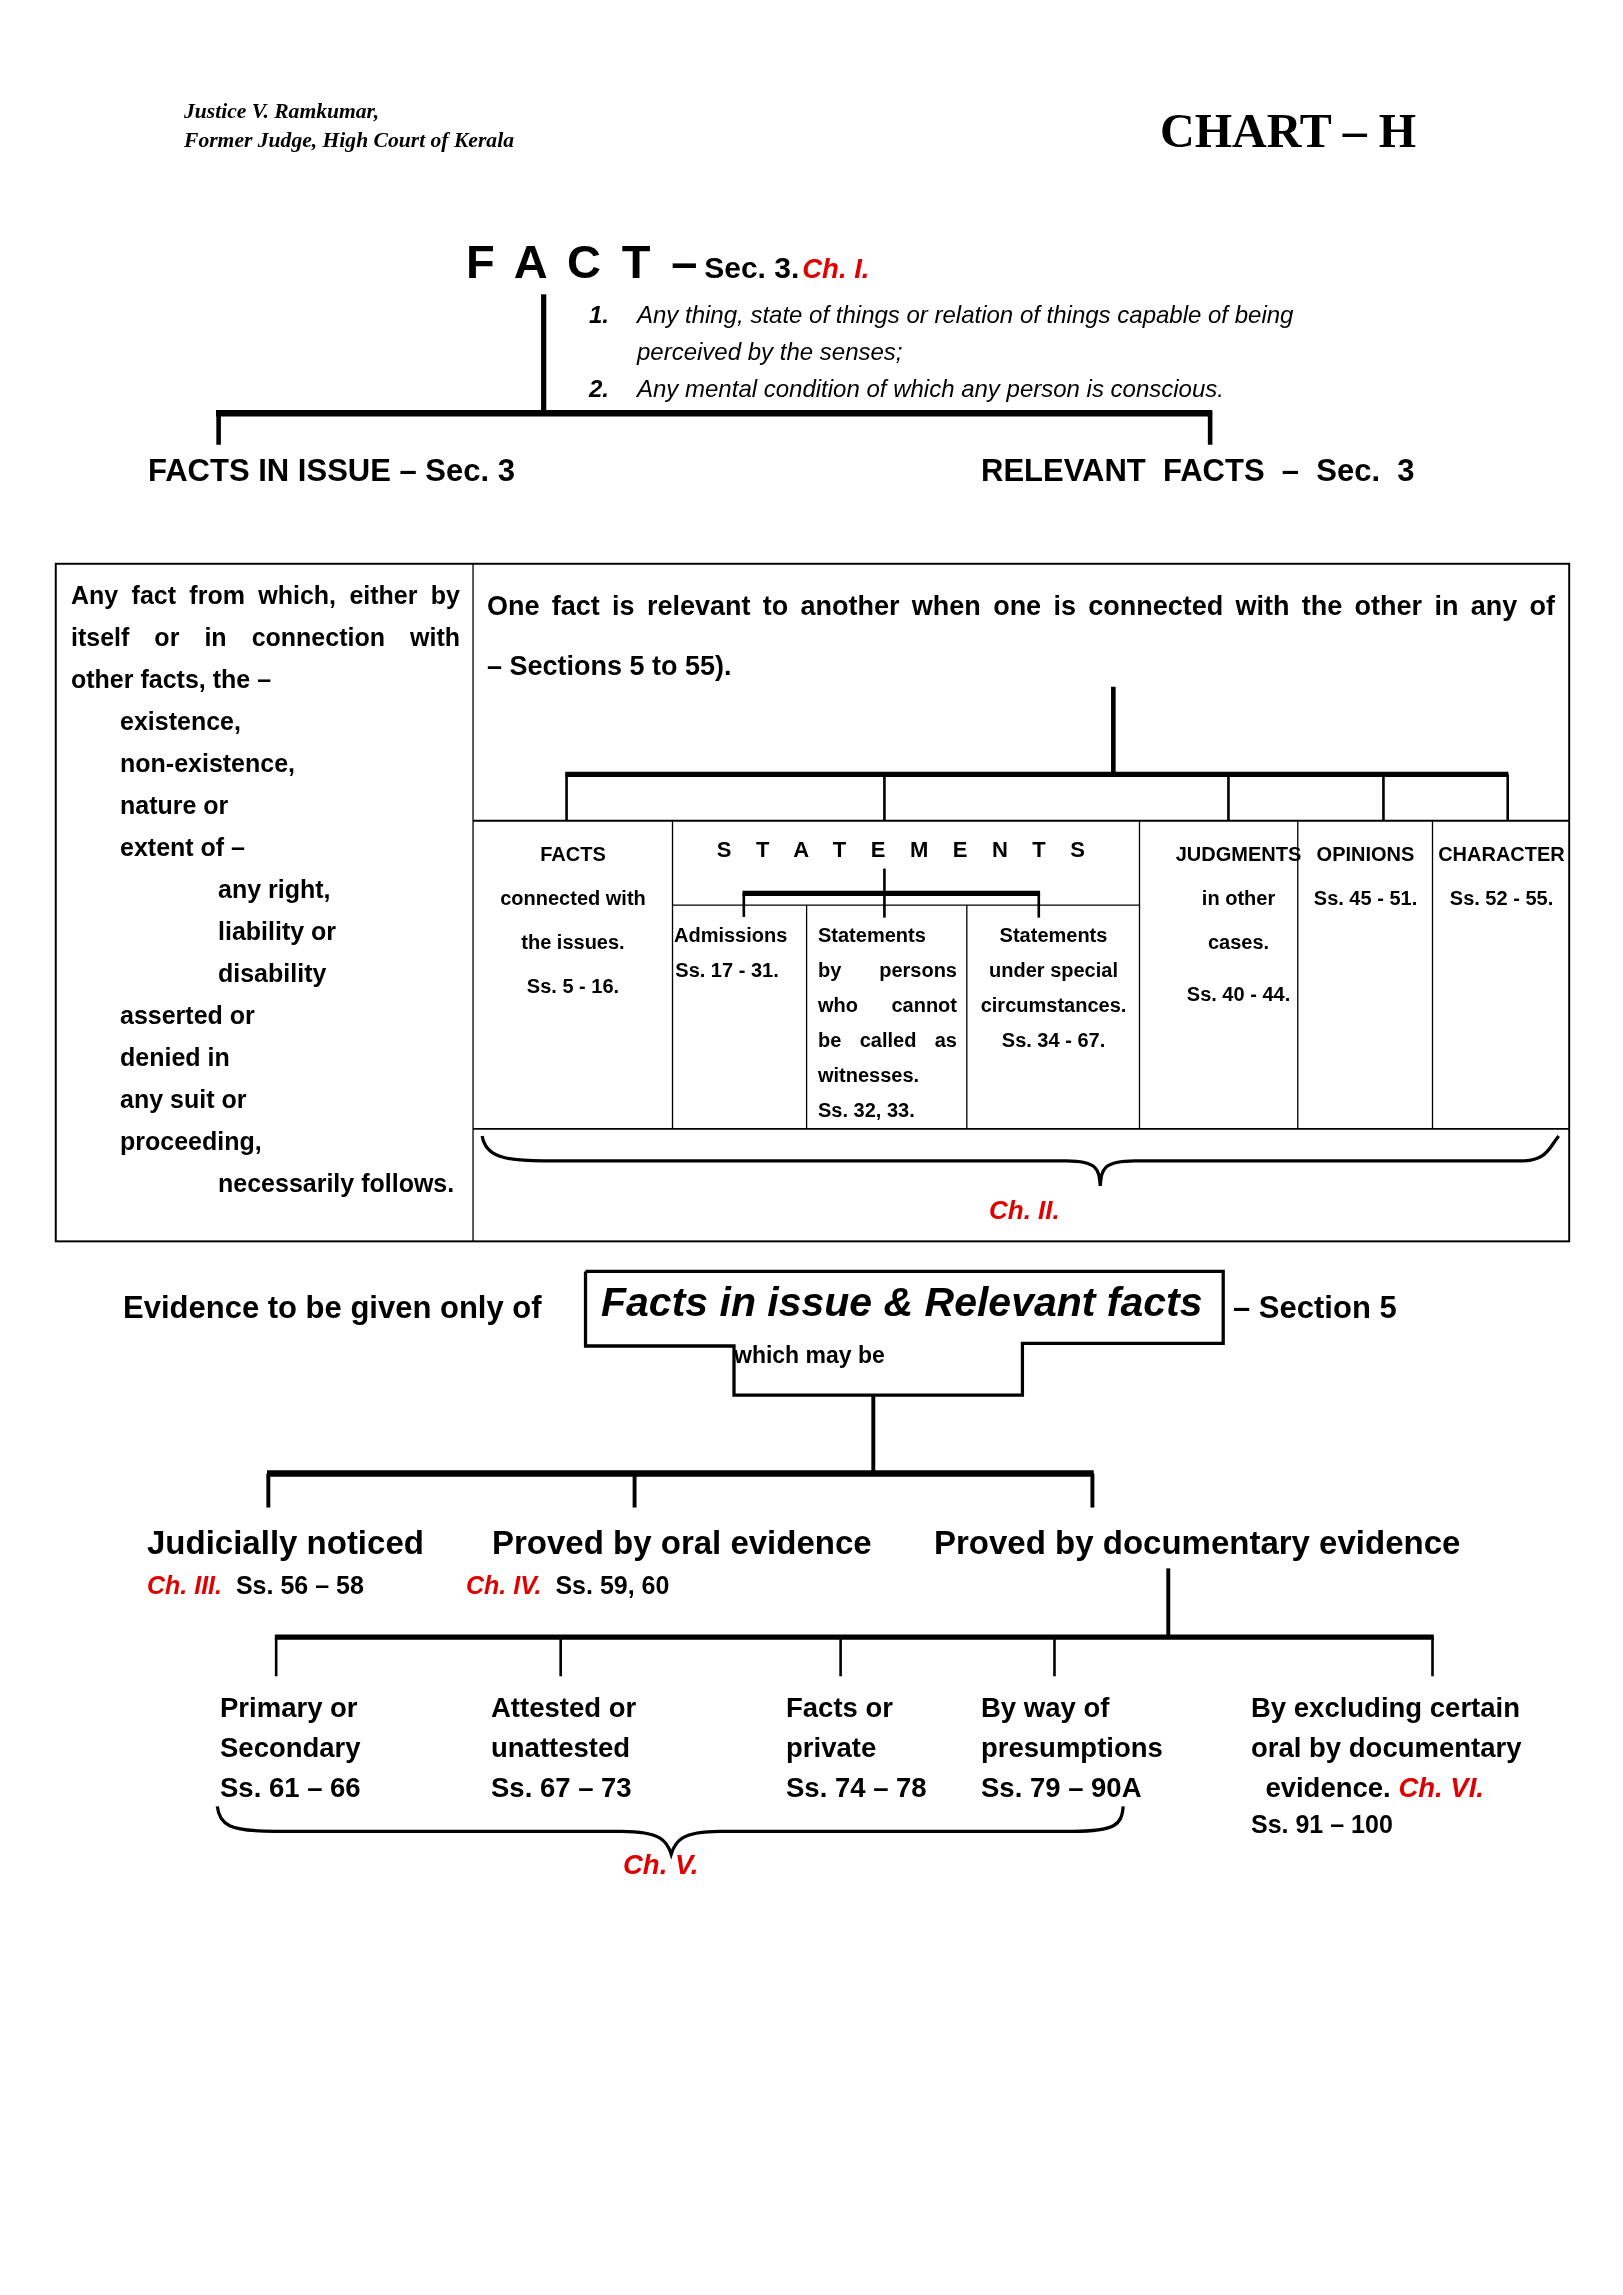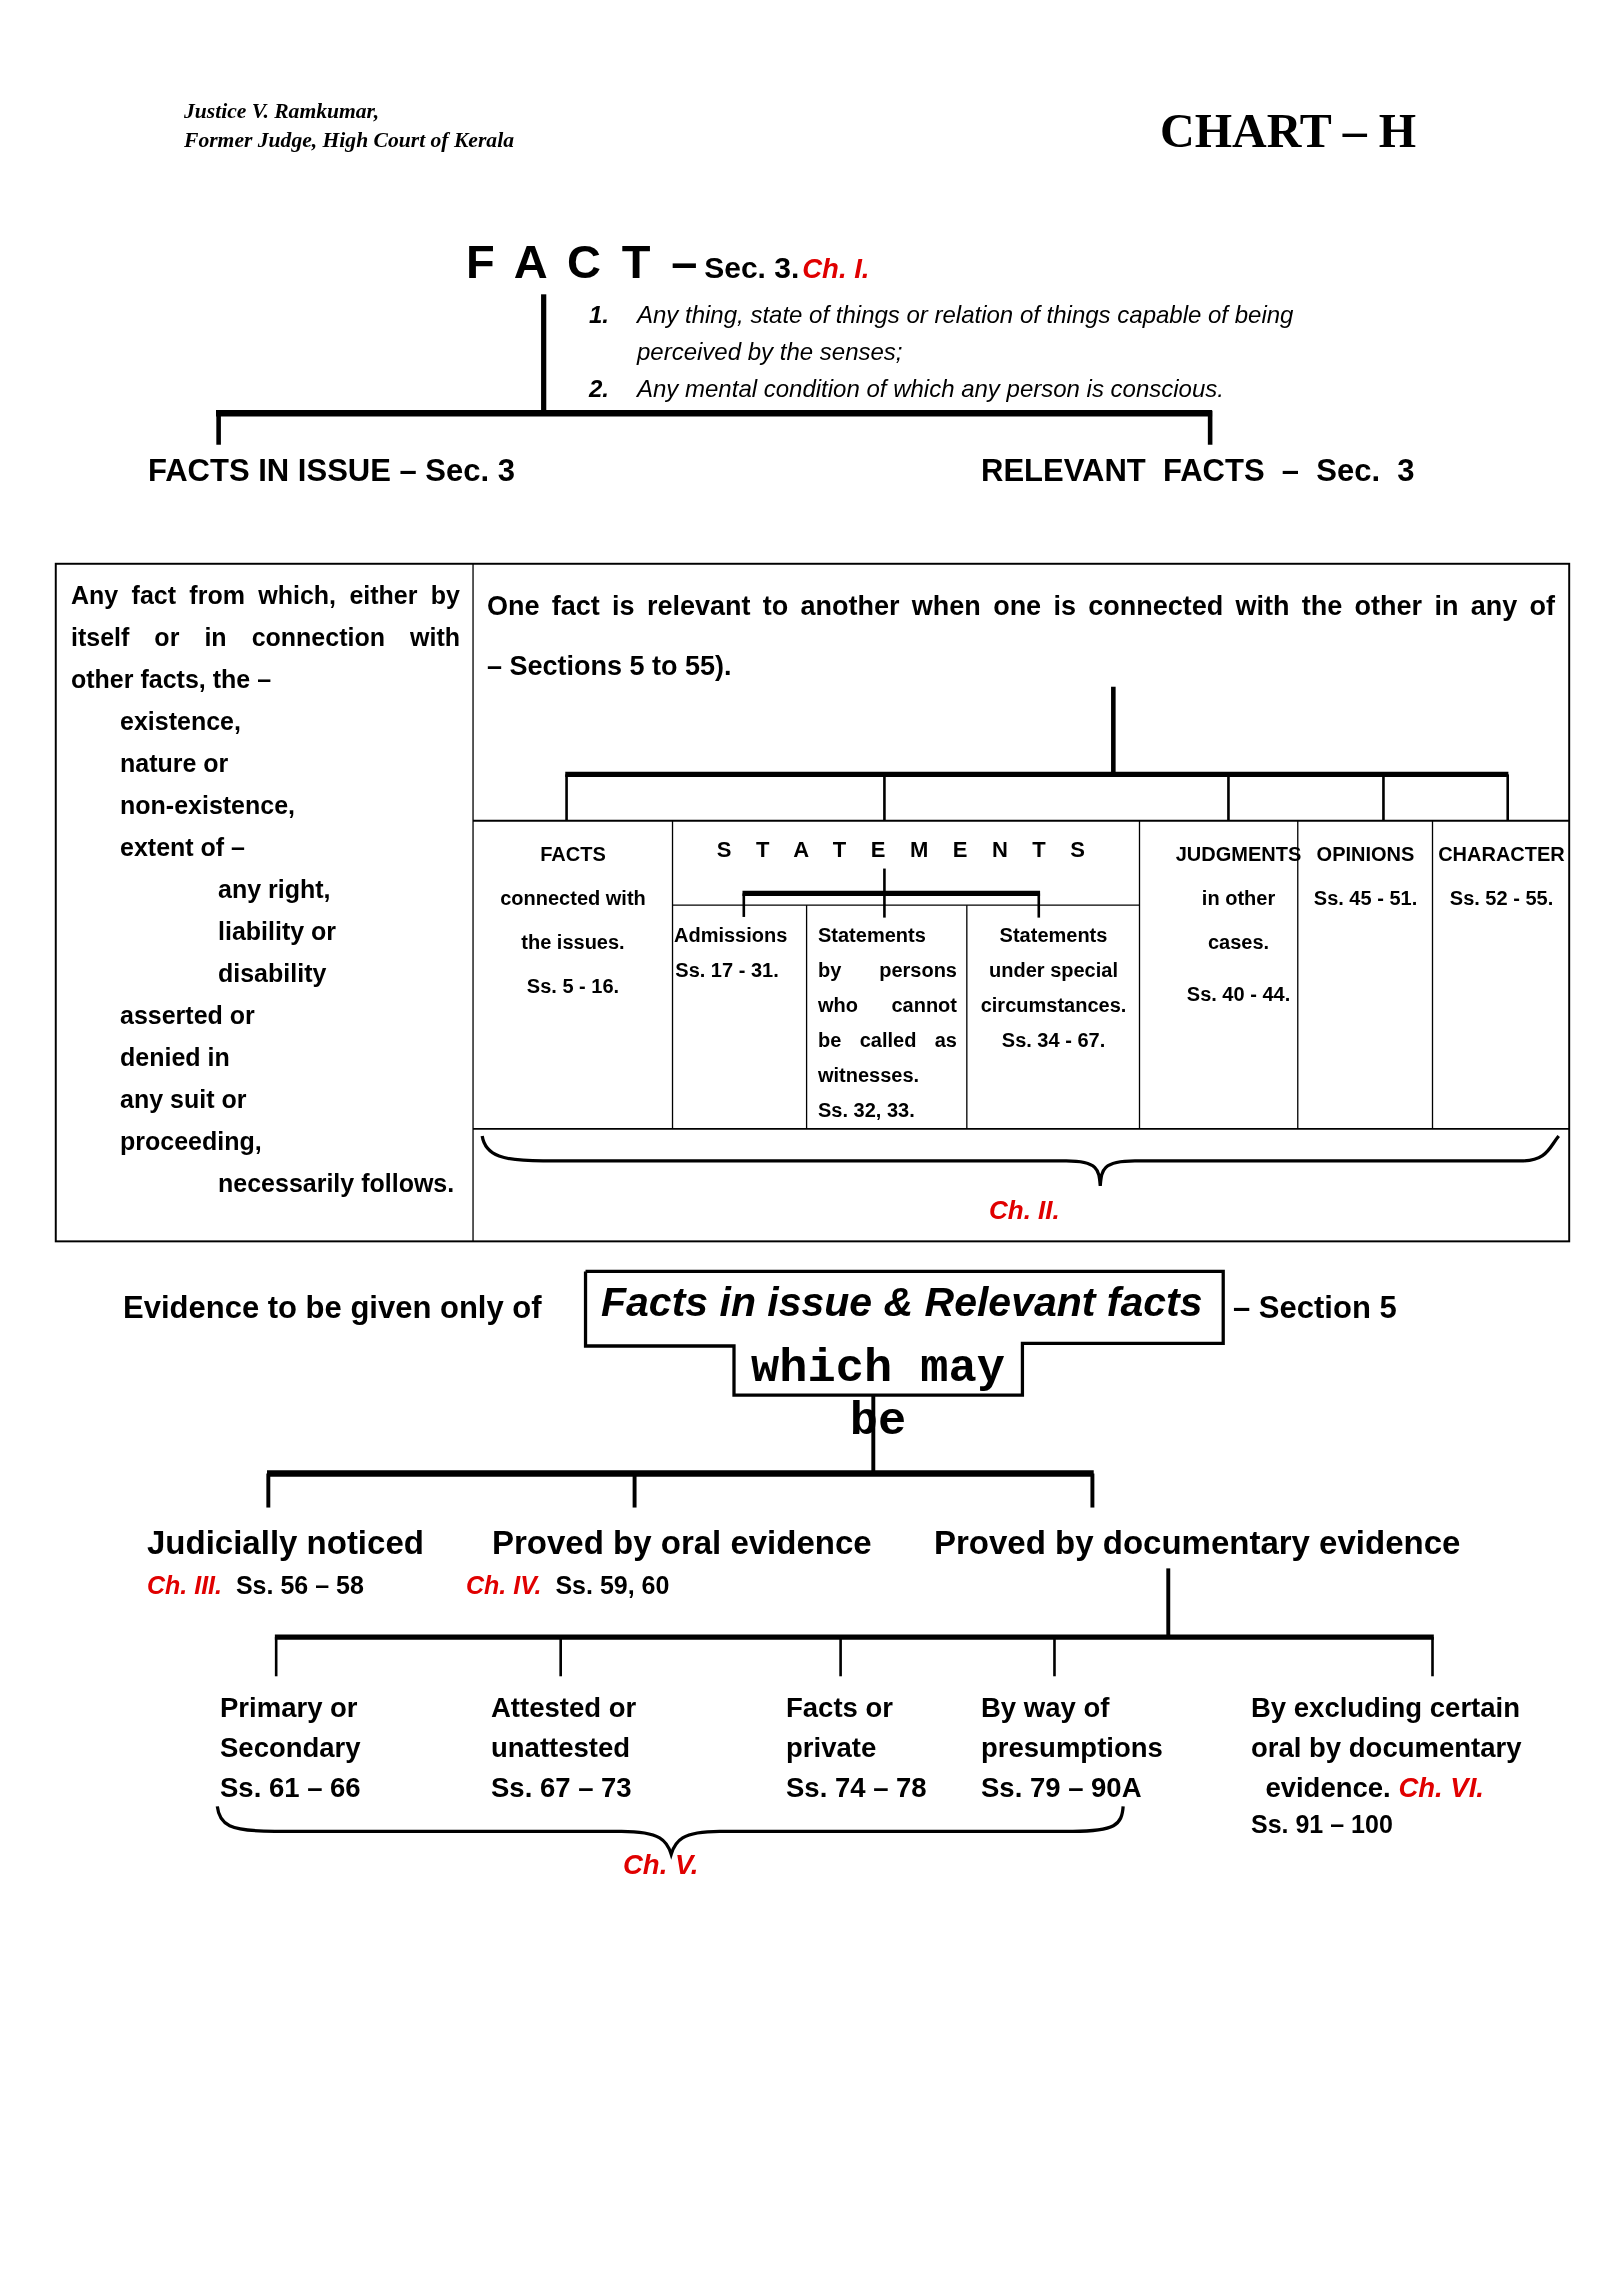--- a/index.html
+++ b/index.html
@@ -102,22 +102,22 @@
 </div>
 
 <div class="abs b" style="left:148px; top:453px; font-size:31px; white-space:nowrap;">FACTS IN ISSUE – Sec. 3</div>
 <div class="abs b" style="left:981px; top:453px; font-size:31px; white-space:pre;">RELEVANT  FACTS  –  Sec.  3</div>
 
 <div class="abs b" style="left:71px; top:574px; width:389px; font-size:25px; line-height:42px;">
   <div class="just">Any fact from which, either by</div>
   <div class="just" style="white-space:pre;">itself  or  in  connection  with</div>
   <div>other facts, the –</div>
   <div style="padding-left:49px;">existence,</div>
+  <div style="padding-left:49px;">non-existence,</div>
   <div style="padding-left:49px;">nature or</div>
-  <div style="padding-left:49px;">non-existence,</div>
   <div style="padding-left:49px;">extent of –</div>
   <div style="padding-left:147px;">any right,</div>
   <div style="padding-left:147px;">liability or</div>
   <div style="padding-left:147px;">disability</div>
   <div style="padding-left:49px;">asserted or</div>
   <div style="padding-left:49px;">denied in</div>
   <div style="padding-left:49px;">any suit or</div>
   <div style="padding-left:49px;">proceeding,</div>
   <div style="padding-left:147px;">necessarily follows.</div>
 </div>
@@ -168,21 +168,21 @@
 <div class="abs cell-text" style="left:1434px; top:832px; width:135px;">
   <div>CHARACTER</div>
   <div>Ss. 52 - 55.</div>
 </div>
 
 <div class="abs b i red" style="left:989px; top:1195px; font-size:26px;">Ch. II.</div>
 
 <div class="abs b" style="left:123px; top:1290px; font-size:31px; white-space:nowrap;">Evidence to be given only of</div>
 <div class="abs b i" style="left:601px; top:1279px; font-size:41px; white-space:nowrap;">Facts in issue &amp; Relevant facts</div>
 <div class="abs b" style="left:1233px; top:1290px; font-size:31px; white-space:nowrap;">– Section 5</div>
-<div class="abs b" style="left:734px; top:1342px; width:288px; text-align:center; font-size:47px;font-family:Liberation Mono, monospace;">which may be</div>
+<div class="abs b" style="left:734px; top:1342px; width:288px; text-align:left; font-size:23px;">which may be</div>
 
 <div class="abs b" style="left:147px; top:1524px; font-size:33px; white-space:nowrap;">Judicially noticed</div>
 <div class="abs b" style="left:147px; top:1571px; font-size:25px; white-space:nowrap;">
   <span class="red i">Ch. III.</span>&nbsp;&nbsp;<span>Ss. 56 – 58</span>
 </div>
 
 <div class="abs b" style="left:492px; top:1524px; font-size:33px; white-space:nowrap;">Proved by oral evidence</div>
 <div class="abs b" style="left:466px; top:1571px; font-size:25px; white-space:nowrap;">
   <span class="red i">Ch. IV.</span>&nbsp;&nbsp;<span>Ss. 59, 60</span>
 </div>

